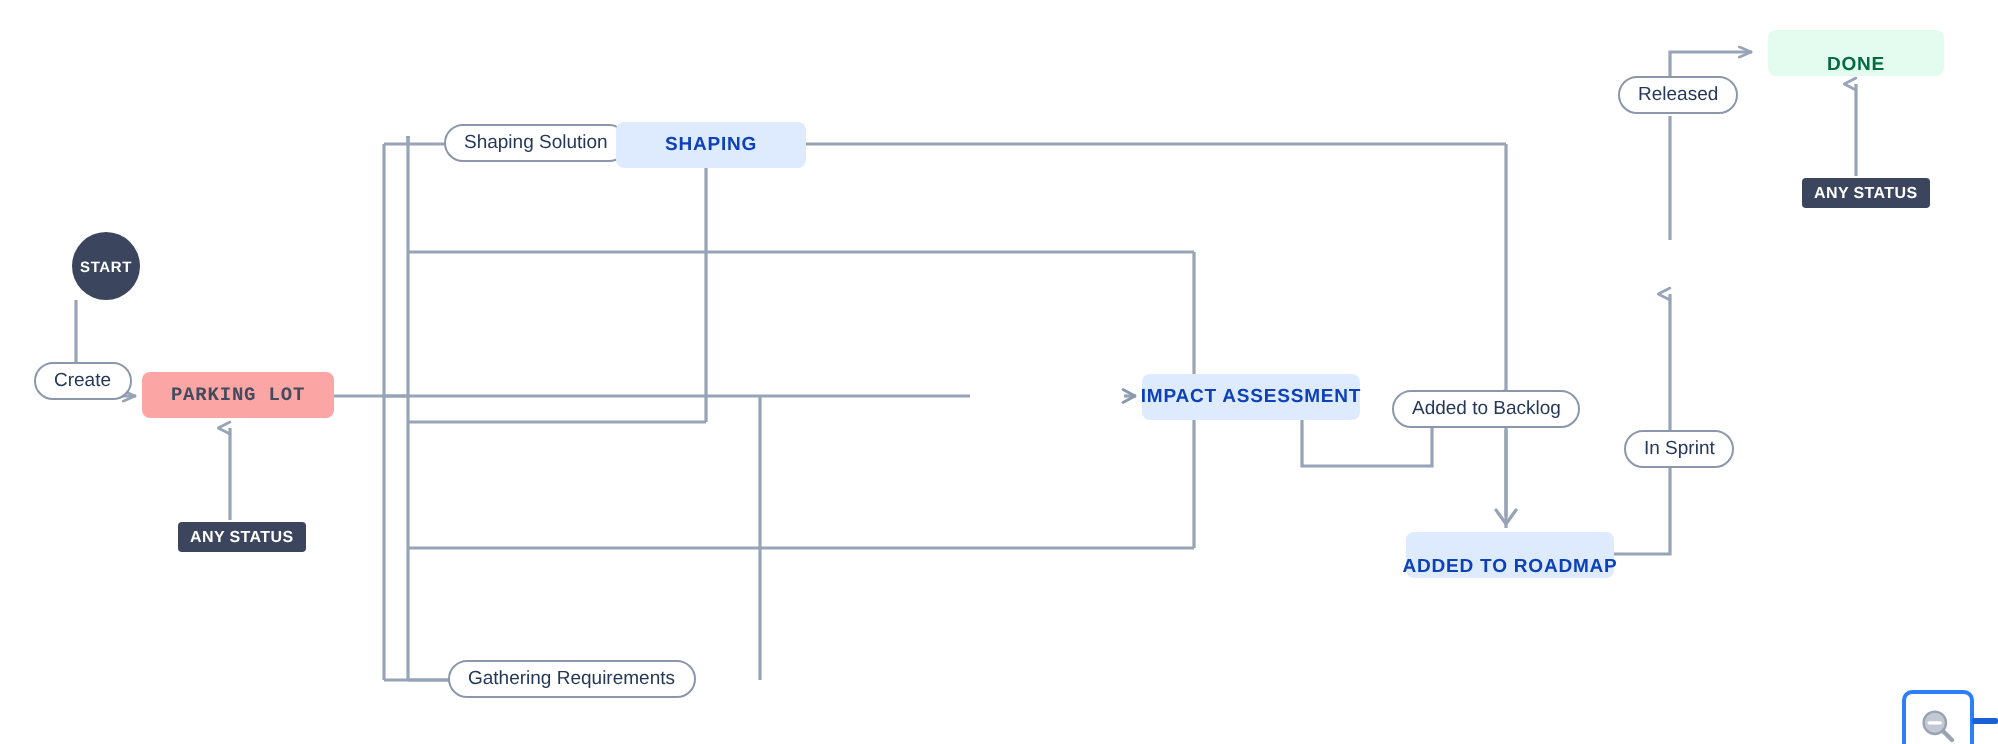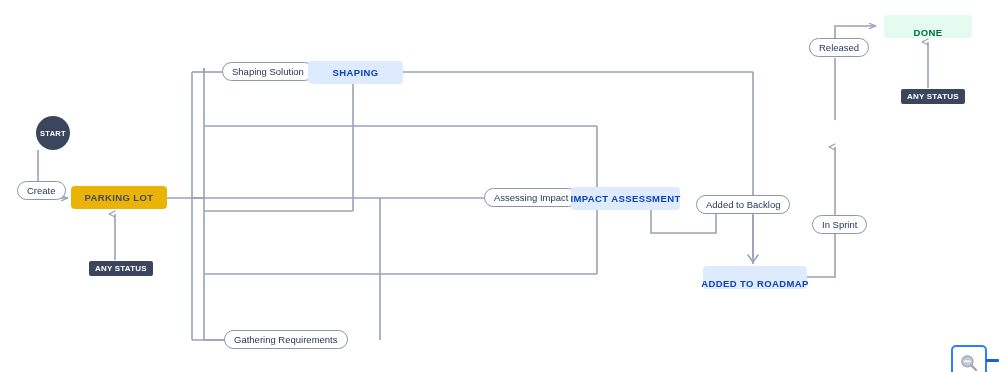--- a/index.html
+++ b/index.html
@@ -35,22 +35,23 @@
   }
   
   .status-box {
     height: 23px;
     border-radius: 4px;
     font-size: 9.5px;
     font-weight: bold;
     letter-spacing: 0.4px;
   }
   .status-gray {
-    background: #eab308;
+    background: #fca5a5;
     color: #424c5e;
+    font-family: Liberation Mono, monospace;
   }
   .status-blue {
     background: #deebff;
     color: #0c41b8;
   }
   .status-green {
     background: #e3fcef;
     color: #016c40;
   }
   .status-selected {
@@ -202,23 +203,20 @@
   </div>
 
   <div class="node pill" style="left:17px; top:181px;">
     <span>Create</span>
   </div>
 
   <div class="node pill" style="left:222px; top:62px;">
     <span>Shaping Solution</span>
   </div>
 
-  <div class="node pill" style="left:484px; top:188px;">
-    <span>Assessing Impact</span>
-  </div>
 
   <div class="node pill" style="left:224px; top:330px;">
     <span>Gathering Requirements</span>
   </div>
 
   <div class="node pill" style="left:696px; top:195px;">
     <span>Added to Backlog</span>
   </div>
 
   <div class="node pill" style="left:812px; top:215px;">

